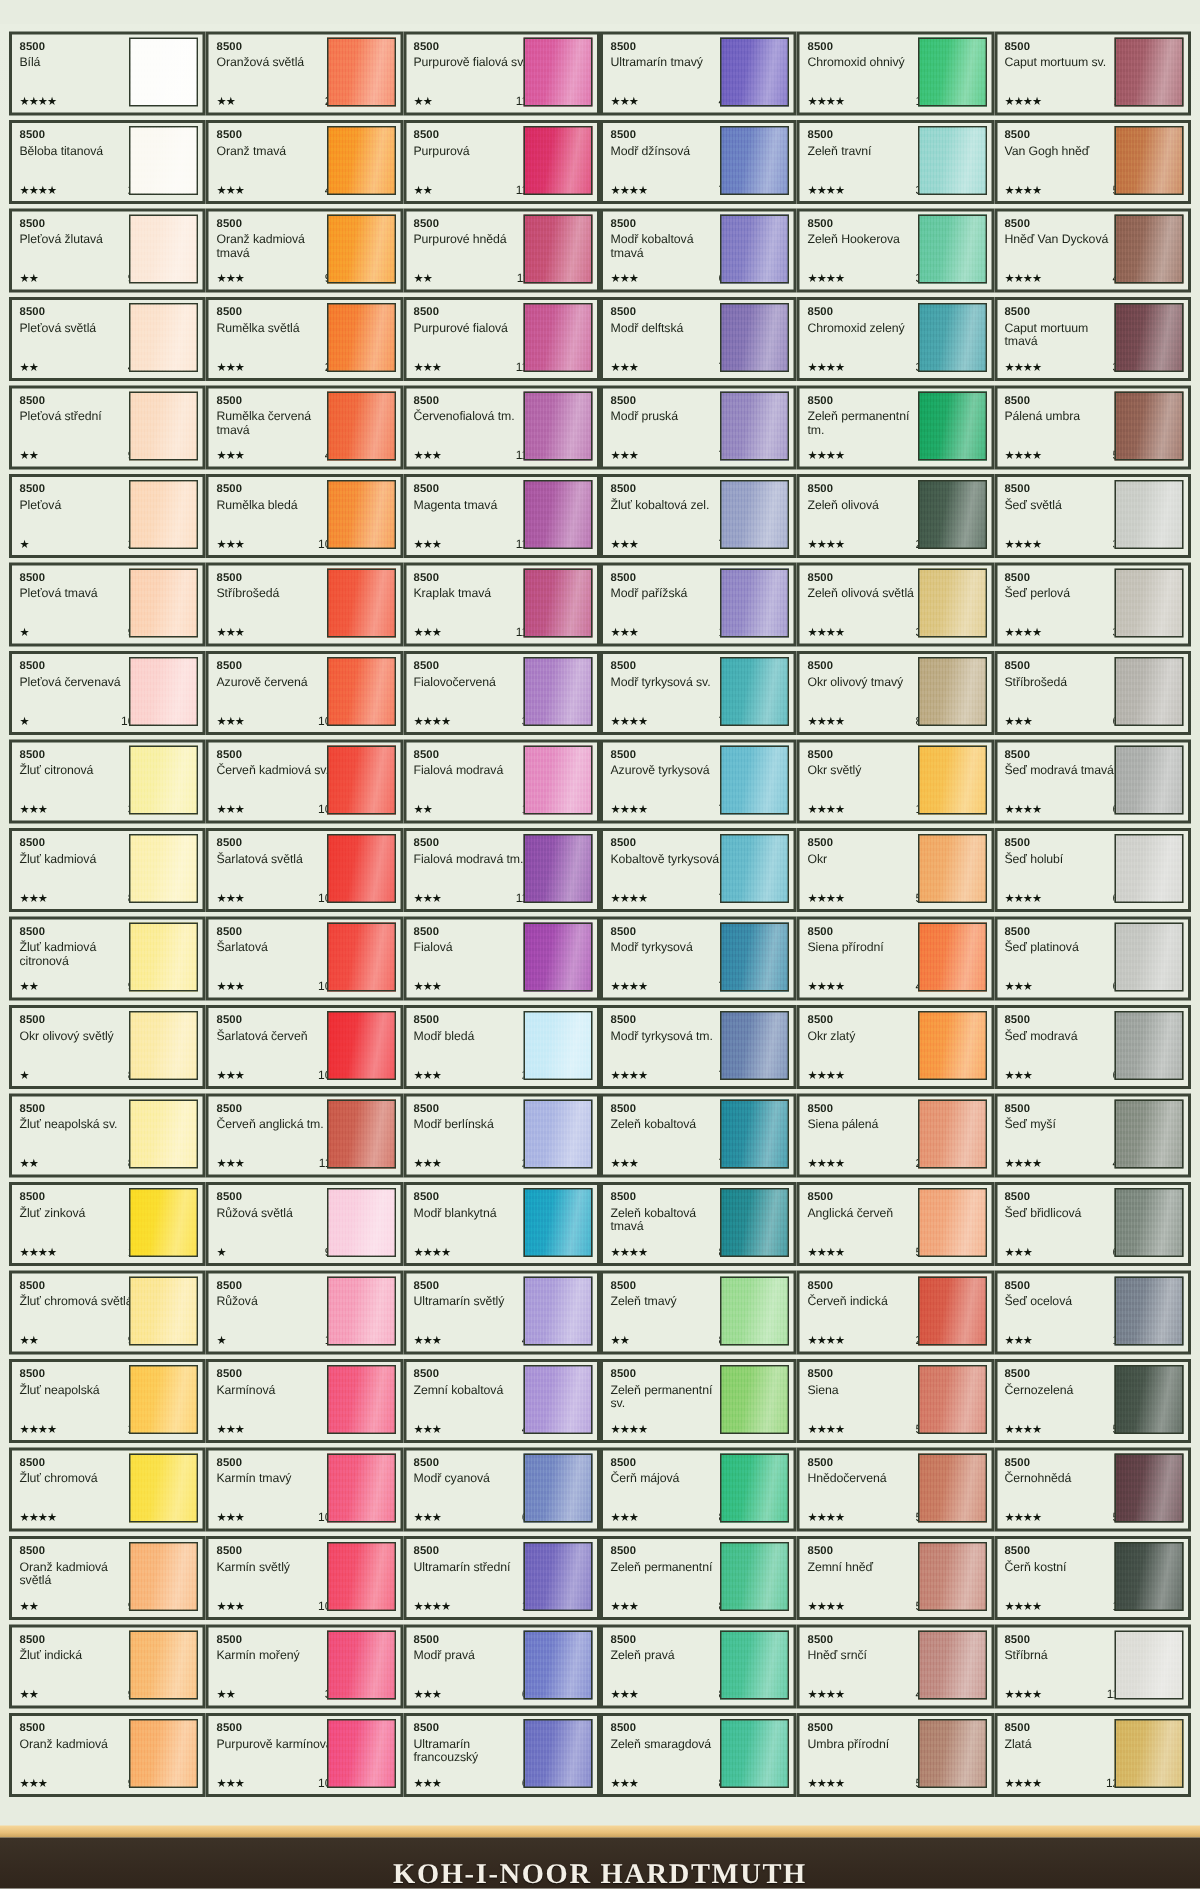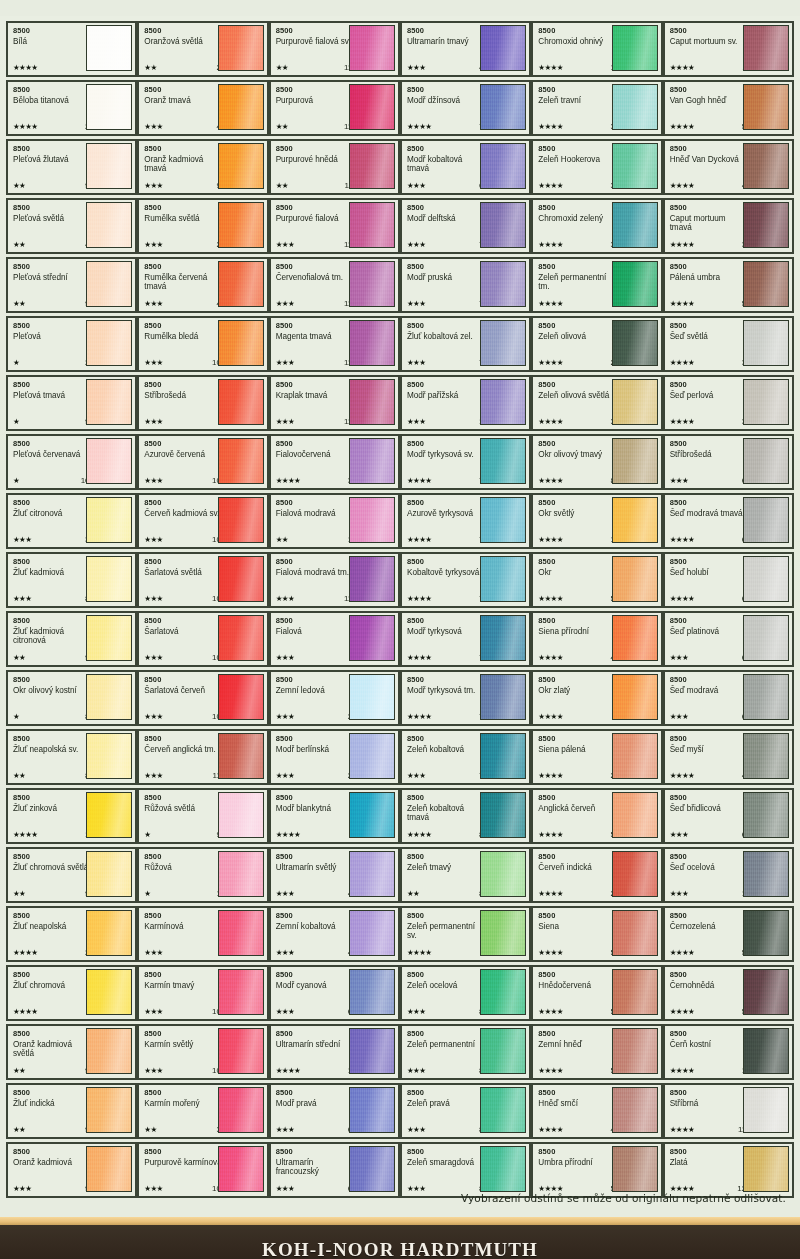--- a/index.html
+++ b/index.html
@@ -307,21 +307,21 @@
             </div>
             <div class="chip" style="background: rgb(251, 235, 143);">
               <div class="tex"></div>
               <div class="sheen"></div>
             </div>
           </div>
         </div>
         <div class="swatch-card">
           <div class="card-inner">
             <div class="code">8500</div>
-            <div class="cname">Okr olivový kostní</div>
+            <div class="cname">Okr olivový světlý</div>
             <div class="bottomrow">
               <div class="stars">★</div>
               <div class="num">88</div>
             </div>
             <div class="chip" style="background: rgb(251, 233, 162);">
               <div class="tex"></div>
               <div class="sheen"></div>
             </div>
           </div>
         </div>
@@ -871,21 +871,21 @@
             </div>
             <div class="chip" style="background: rgb(160, 68, 171);">
               <div class="tex"></div>
               <div class="sheen"></div>
             </div>
           </div>
         </div>
         <div class="swatch-card">
           <div class="card-inner">
             <div class="code">8500</div>
-            <div class="cname">Zemní ledová</div>
+            <div class="cname">Modř bledá</div>
             <div class="bottomrow">
               <div class="stars">★★★</div>
               <div class="num">27</div>
             </div>
             <div class="chip" style="background: rgb(198, 234, 247);">
               <div class="tex"></div>
               <div class="sheen"></div>
             </div>
           </div>
         </div>
@@ -1223,21 +1223,21 @@
             </div>
             <div class="chip" style="background: rgb(131, 205, 102);">
               <div class="tex"></div>
               <div class="sheen"></div>
             </div>
           </div>
         </div>
         <div class="swatch-card">
           <div class="card-inner">
             <div class="code">8500</div>
-            <div class="cname">Zeleň ocelová</div>
+            <div class="cname">Čerň májová</div>
             <div class="bottomrow">
               <div class="stars">★★★</div>
               <div class="num">83</div>
             </div>
             <div class="chip" style="background: rgb(44, 184, 120);">
               <div class="tex"></div>
               <div class="sheen"></div>
             </div>
           </div>
         </div>
@@ -1843,21 +1843,20 @@
             </div>
             <div class="chip" style="background: rgb(212, 180, 94);">
               <div class="tex"></div>
               <div class="sheen"></div>
             </div>
           </div>
         </div>
       </div>
     </div>
 
-  <div id="disclaimer">Vyobrazení odstínů se může od originálu nepatrně odlišovat.</div>
 
   <div id="goldbar"></div>
 
   <div id="brandbar">
     <div id="brandtext">KOH-I-NOOR HARDTMUTH</div>
   </div>
 
 </div>
 
 </body></html>

